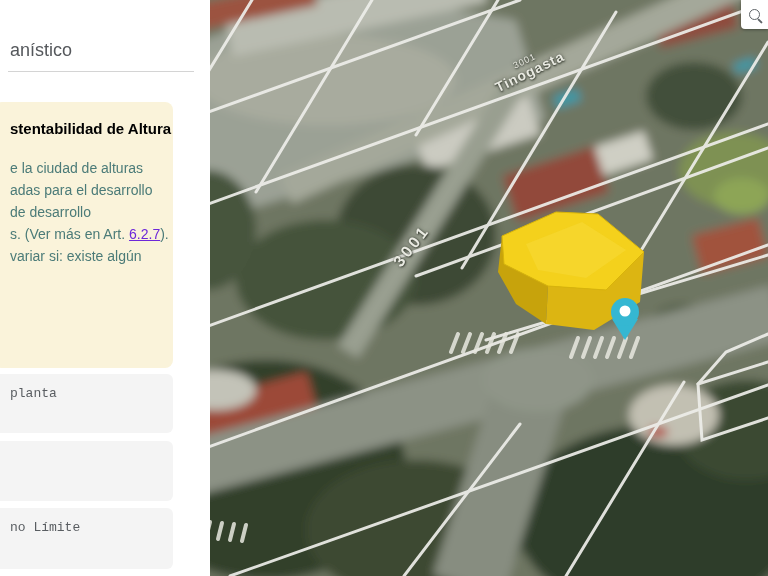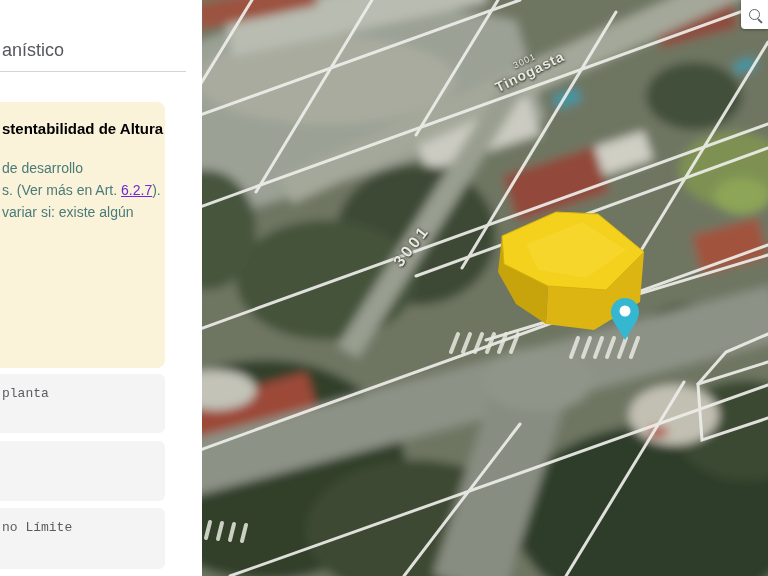--- a/index.html
+++ b/index.html
@@ -27,21 +27,21 @@
   .search-box{
     position:absolute;right:0;top:0;width:27px;height:29px;background:#fff;
     border-radius:0 0 0 4px;box-shadow:0 1px 3px rgba(0,0,0,.35);
     display:flex;align-items:center;justify-content:center;cursor:pointer;
   }
   .mag{position:relative;width:11px;height:11px;border:1.7px solid #5f6468;border-radius:50%;}
   .mag::after{content:"";position:absolute;width:2px;height:6px;background:#5f6468;
     left:9px;top:8px;transform:rotate(-45deg);border-radius:1px;}
   
   .sidebar{
-    position:absolute;left:0;top:0;width:202px;height:576px;background:#fff;z-index:5;
+    position:absolute;left:8px;top:0;width:202px;height:576px;background:#fff;z-index:5;
   }
   .page-title{
     position:absolute;left:2px;top:40px;font-size:18px;color:#55585c;white-space:nowrap;
   }
   .divider{position:absolute;left:0;top:71px;width:186px;height:1px;background:#d4d4d4;}
   .info-box{
     position:absolute;left:-14px;top:102px;width:179px;height:266px;
     background:#faf3da;border-radius:8px;padding:18px 10px 0 16px;overflow:hidden;
   }
   .info-heading{font-size:15px;font-weight:bold;color:#000000;margin:0 0 20px 0;white-space:nowrap;}
@@ -171,20 +171,22 @@
       <span class="mag"></span>
     </div>
   </div>
 
   <div class="sidebar">
     <div class="page-title">anístico</div>
     <div class="divider"></div>
 
     <div class="info-box">
       <div class="info-heading">stentabilidad de Altura</div>
+      <div class="info-line">e la ciudad de alturas</div>
+      <div class="info-line">adas para el desarrollo</div>
       <div class="info-line">de desarrollo</div>
       <div class="info-line"><span>s. (Ver más en Art. </span><a>6.2.7</a><span>).</span></div>
       <div class="info-line">variar si: existe algún</div>
     </div>
 
     <div class="card card-1">
       <div class="card-label">planta</div>
     </div>
     <div class="card card-2">
       <div class="card-label"></div>

